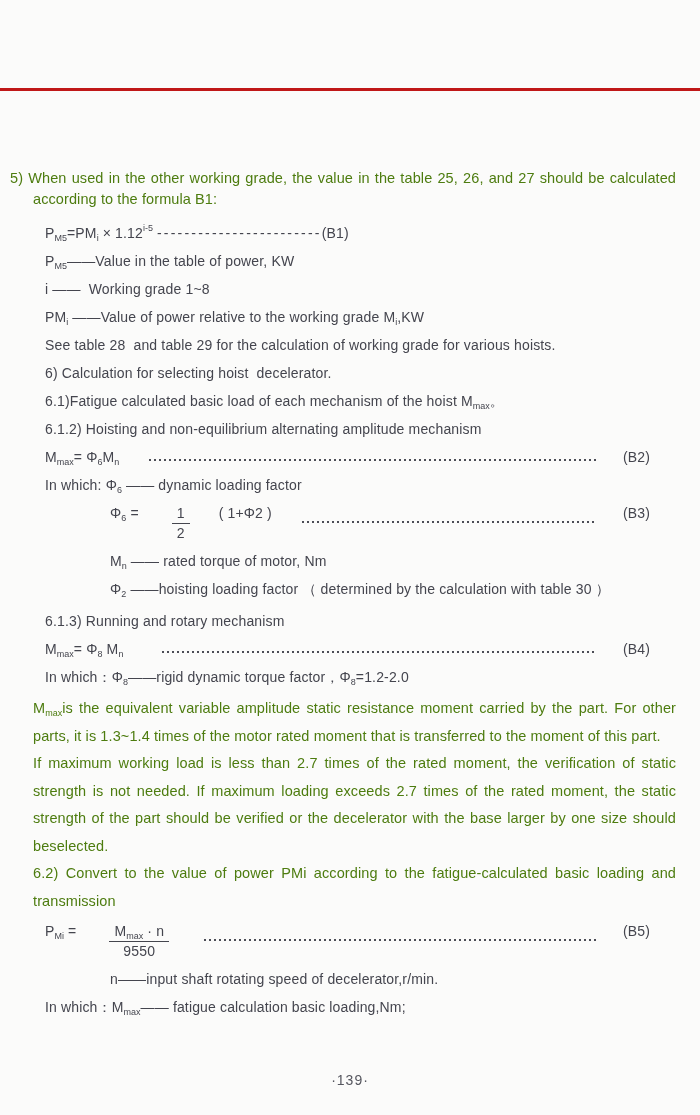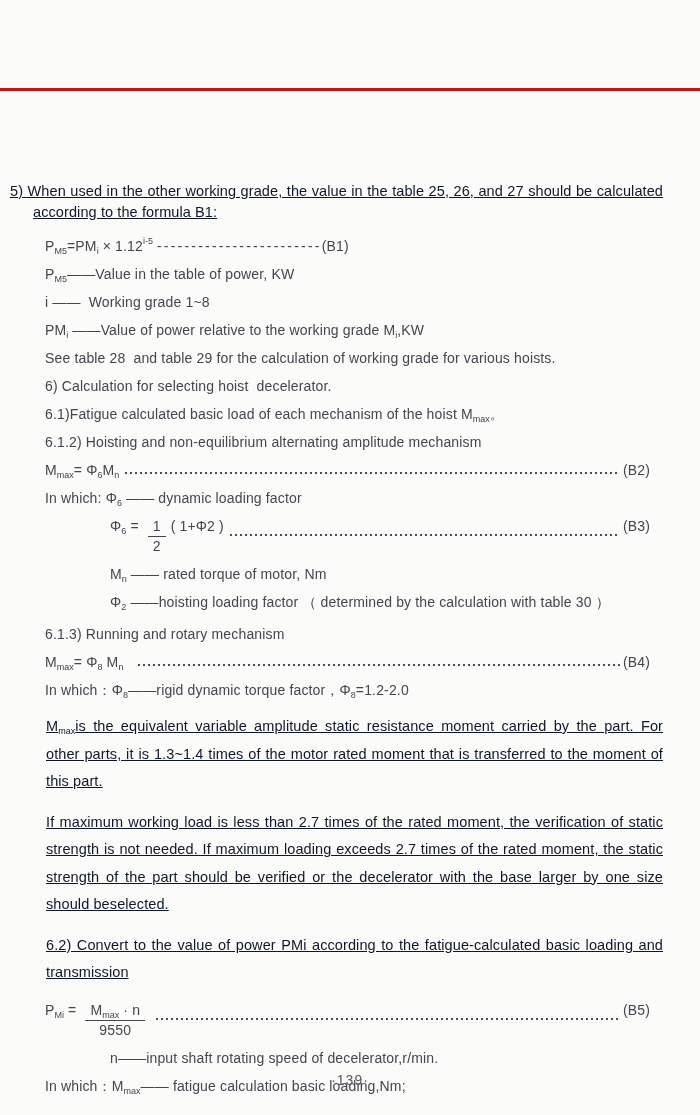--- a/index.html
+++ b/index.html
@@ -6,38 +6,38 @@
   .page {
     position:relative; width:700px; height:1115px; margin:0 auto;
     background:#fbfbfa; color:#44454e; overflow:hidden;
     font-family:"Liberation Sans", sans-serif;
   }
   .red-rule { position:absolute; top:88px; left:0; width:700px; height:3px; background:#c01818; }
   .content { position:absolute; top:168px; left:33px; width:643px; }
 
   .line { font-size:14px; line-height:20px; margin:0 0 8px 12px; white-space:pre-wrap; letter-spacing:0.15px; }
   .runs  { white-space:pre; }
-  .flexline { display:flex; align-items:baseline; padding-right:26px; }
+  .flexline { display:flex; align-items:baseline; padding-right:26px;gap:24px; }
   .leader {
     flex:1 1 auto; height:2px; align-self:flex-end; margin:0 3px 6px 6px;
     background-image:radial-gradient(circle at 1px 1px, #4b4c55 0.95px, rgba(0,0,0,0) 1.25px);
     background-size:5px 2px; background-repeat:repeat-x;
   }
   .fracline { margin-top:6px; margin-bottom:10px; }
   .fracline .leader { align-self:center; margin-bottom:0; }
   .frac { display:inline-flex; flex-direction:column; text-align:center; margin:0 5px; }
   .frac .num { display:block; padding:0 5px 2px 5px; line-height:15px; }
   .frac .den { display:block; border-top:1.4px solid #45464e; padding:2px 5px 0 5px; line-height:15px; }
 
   sub, sup { font-size:9px; line-height:0; letter-spacing:0; }
   sub { vertical-align:-3px; }
   sup { vertical-align:7px; }
   .dash { letter-spacing:2.2px; }
 
-  .para { font-size:14.5px; line-height:27.5px; text-align:justify; margin:13px; letter-spacing:0.1px; color:#0f172a; white-space:normal;text-decoration:underline; }
+  .para { font-size:14.5px; line-height:27.5px; text-align:justify; margin:0; letter-spacing:0.1px; color:#4d7c0f; white-space:normal; }
   .hang { padding-left:23px; text-indent:-23px; margin-left:-23px; line-height:21px; margin-bottom:13px; }
   .indent { margin-left:77px; }
   .mt { margin-top:8px; }
   .mb-lg { margin-bottom:12px; }
 
   .page-number { position:absolute; top:1072px; left:0; width:700px; text-align:center; font-size:14px; color:#55565e; letter-spacing:1px; }
 </style>
 </head>
 <body>
 

